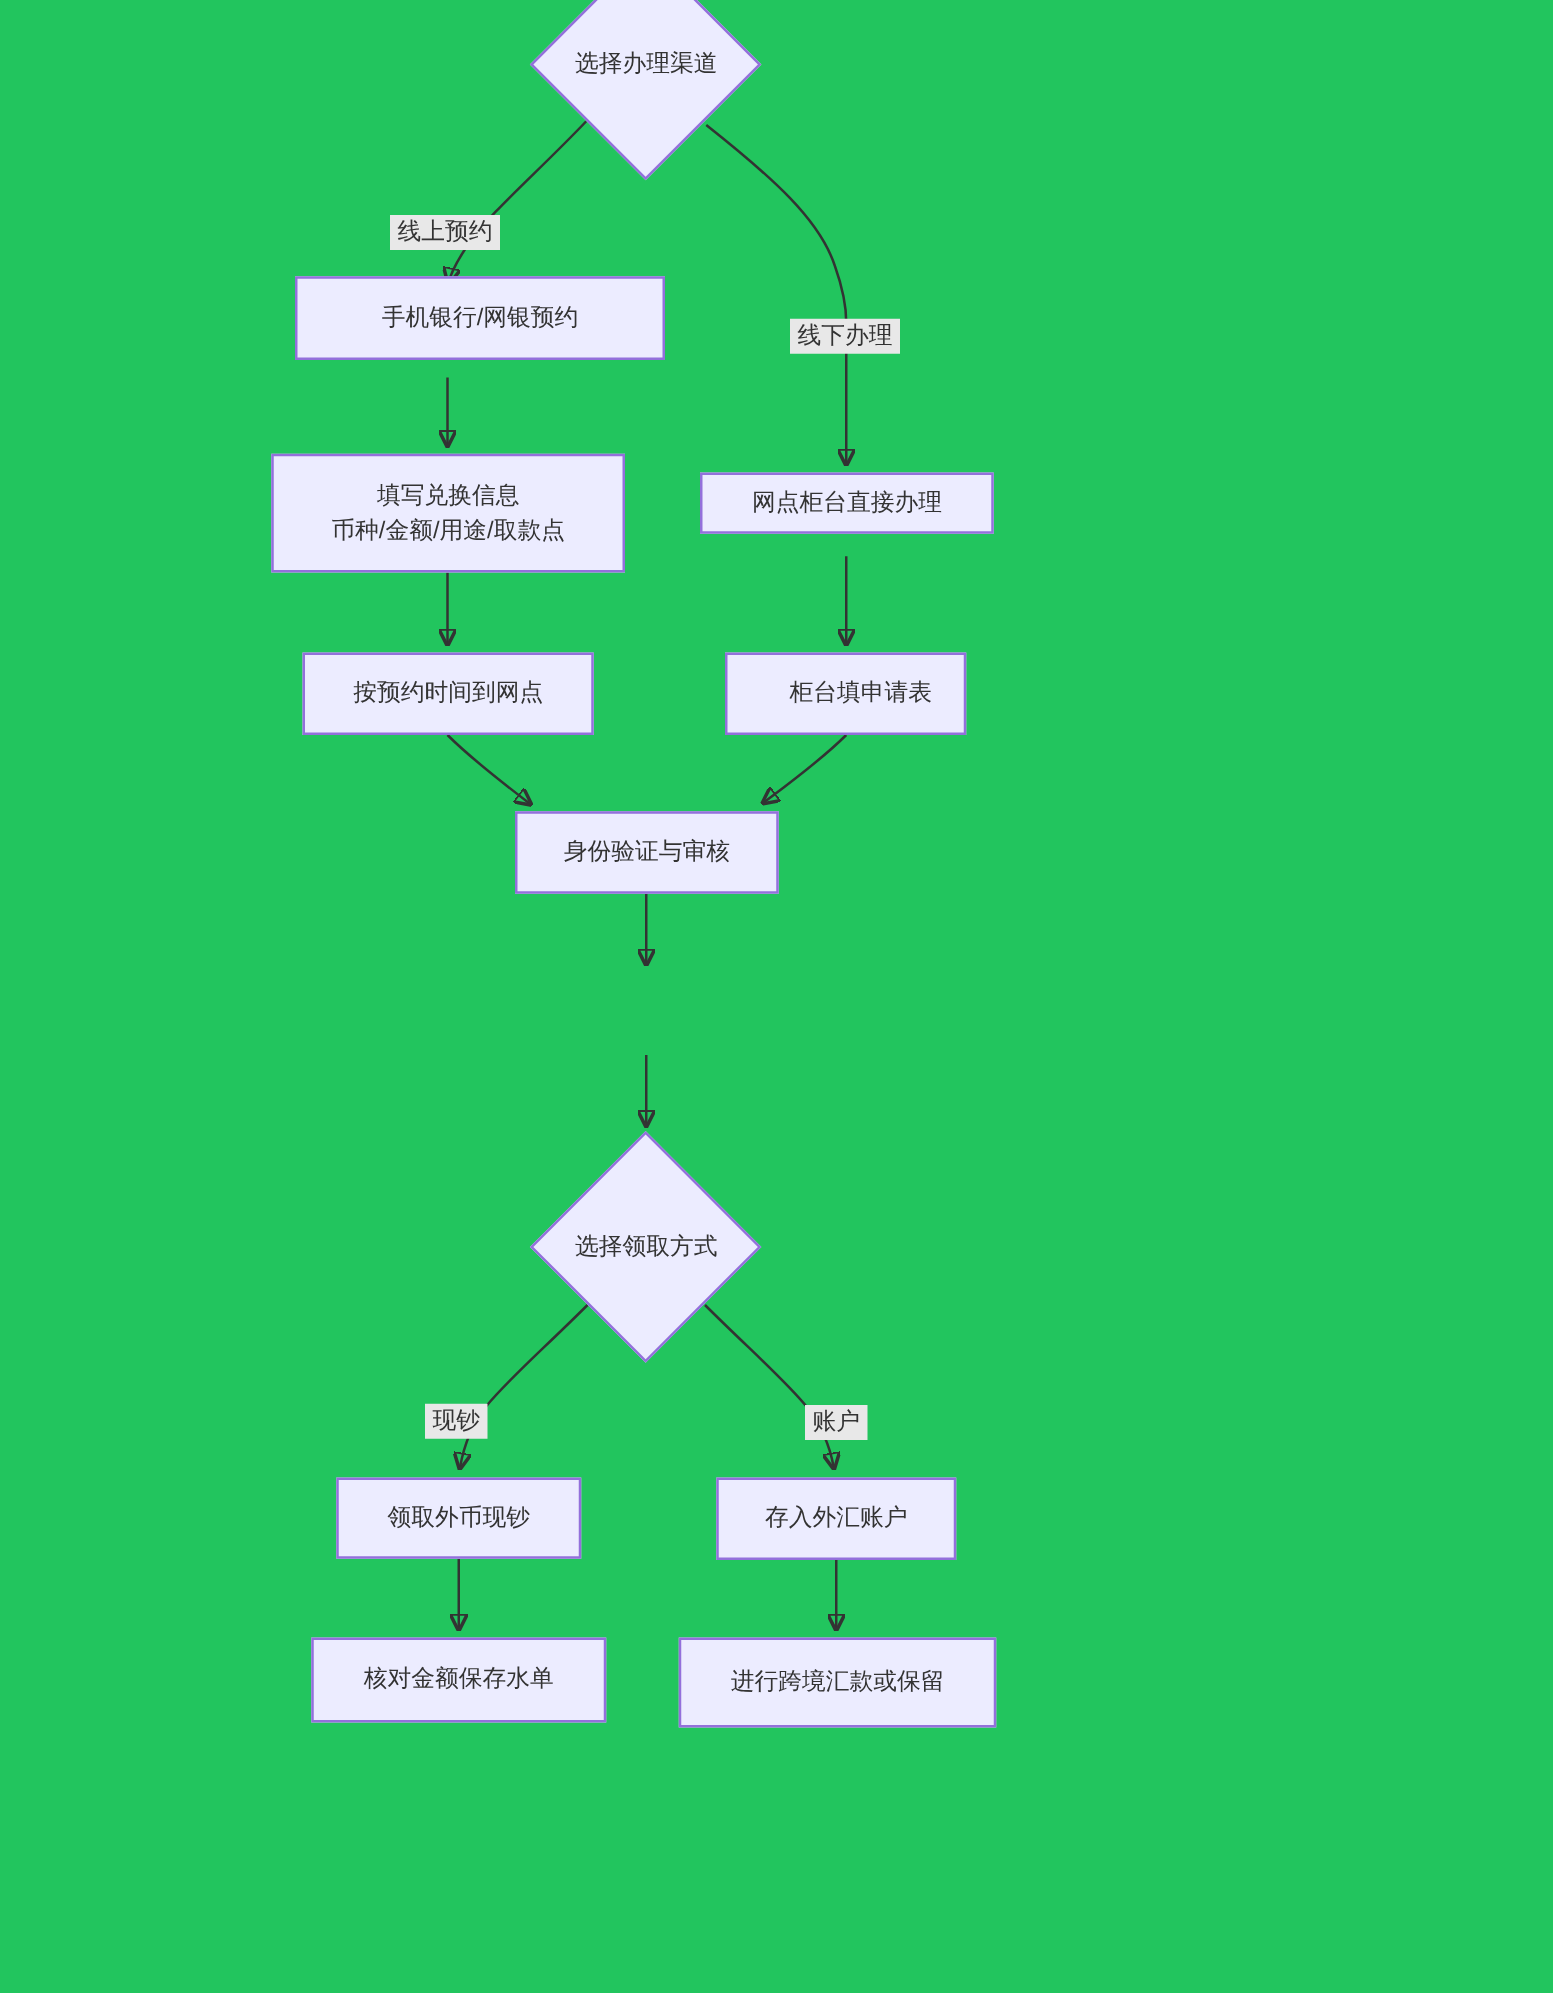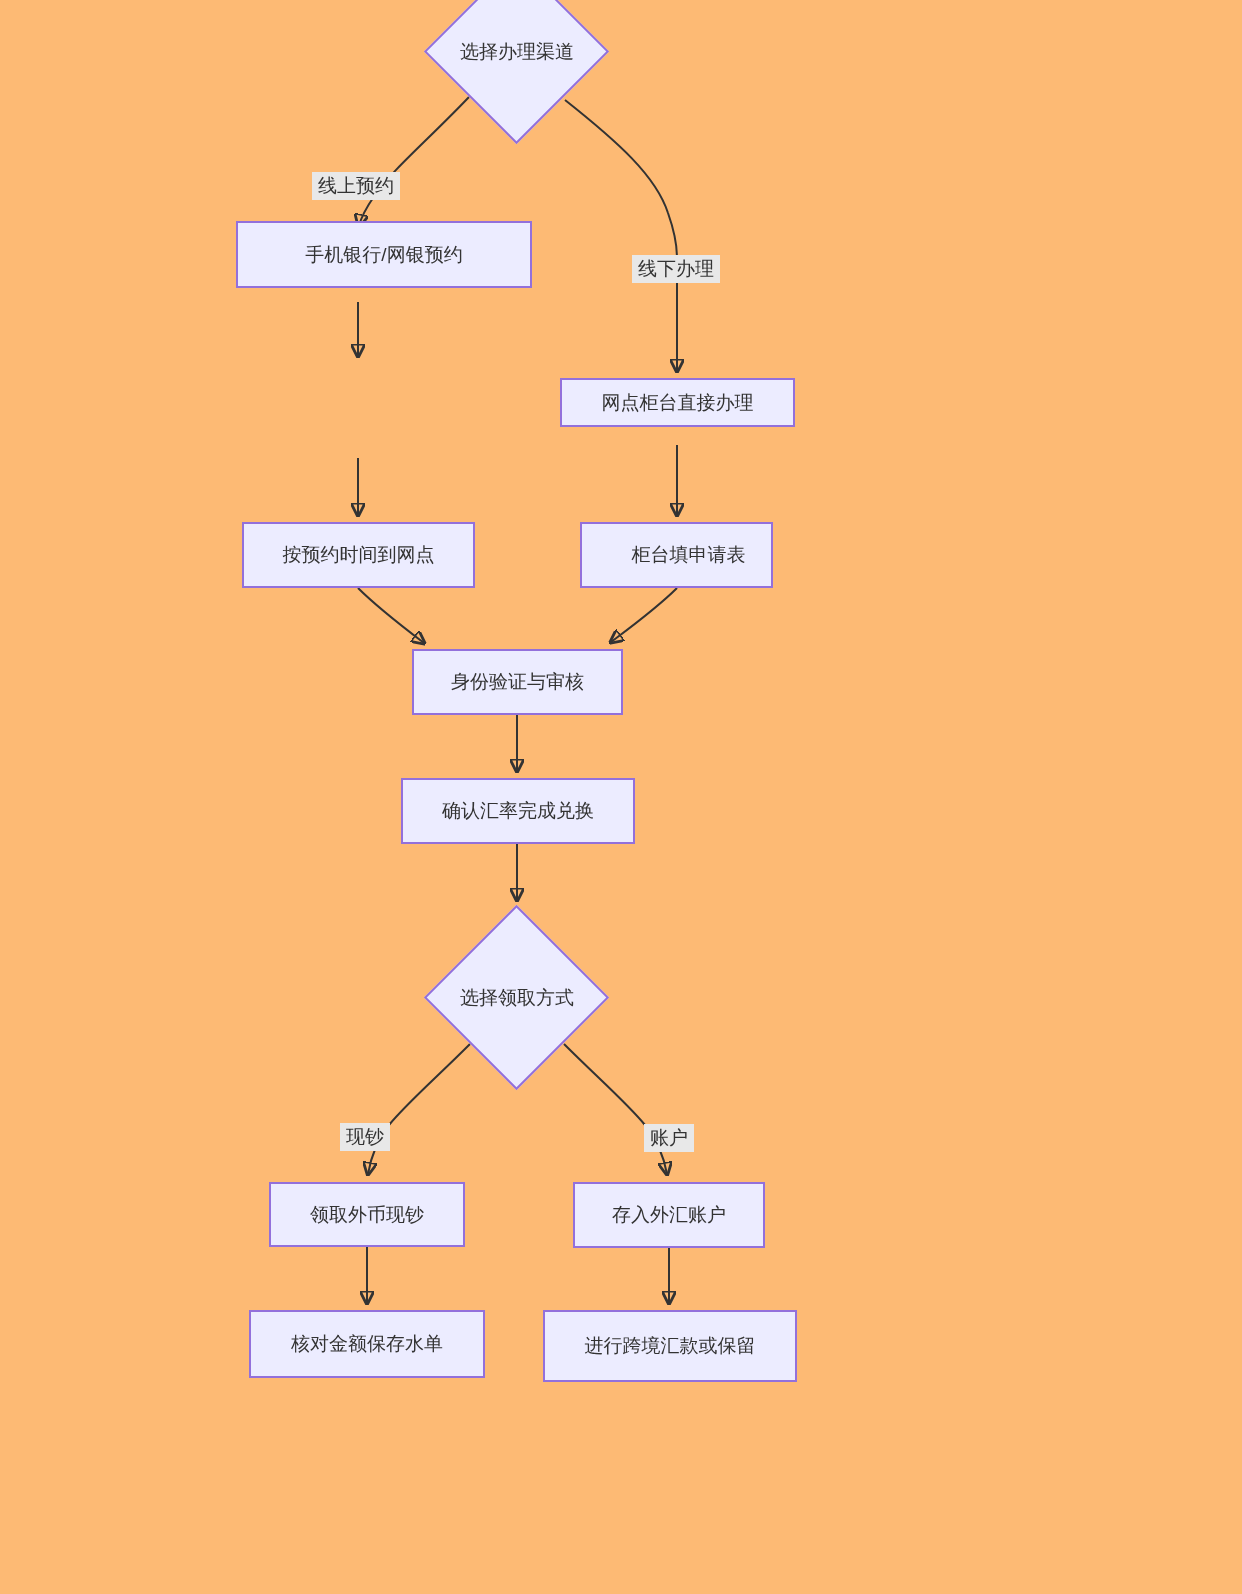--- a/index.html
+++ b/index.html
@@ -6,21 +6,21 @@
     margin: 0;
     padding: 0;
     background: #fafafa;
     font-family: "Liberation Sans", "DejaVu Sans", sans-serif;
   }
   .canvas {
     position: relative;
     width: 1242px;
     height: 1594px;
     overflow: hidden;
-    background: #fdba74;
+    background: #22c55e;
     color: #333333;
   }
   svg.edges {
     position: absolute;
     left: 0; top: 0;
     width: 1242px; height: 1594px;
     pointer-events: none;
   }
   svg.edges path {
     fill: none;
@@ -100,42 +100,43 @@
 
   <div class="diamond-shape" style="left:451px; top:-14px;"></div>
   <div class="diamond-label" style="left:517px; top:52px;">选择办理渠道</div>
 
   <div class="edge-label" style="left:356px; top:186px;">线上预约</div>
 
   <div class="node" style="left:236px; top:221px; width:296px; height:67px;">
     <div>手机银行/网银预约</div>
   </div>
 
+  <div class="node" style="left:217px; top:363px; width:283px; height:95px;">
+    <div>填写兑换信息</div>
+    <div>币种/金额/用途/取款点</div>
+  </div>
 
   <div class="node" style="left:242px; top:522px; width:233px; height:66px;">
     <div>按预约时间到网点</div>
   </div>
 
   <div class="edge-label" style="left:676px; top:269px;text-align:center;">线下办理</div>
 
   <div class="node" style="left:560px; top:378px; width:235px; height:49px;">
     <div>网点柜台直接办理</div>
   </div>
 
   <div class="node" style="left:580px; top:522px; width:193px; height:66px;padding-left:24px;">
     <div>柜台填申请表</div>
   </div>
 
   <div class="node" style="left:412px; top:649px; width:211px; height:66px;">
     <div>身份验证与审核</div>
   </div>
 
-  <div class="node" style="left:401px; top:778px; width:234px; height:66px;">
-    <div>确认汇率完成兑换</div>
-  </div>
 
   <div class="diamond-shape" style="left:451px; top:932px;"></div>
   <div class="diamond-label" style="left:517px; top:998px;">选择领取方式</div>
 
   <div class="edge-label" style="left:365px; top:1137px;">现钞</div>
 
   <div class="node" style="left:269px; top:1182px; width:196px; height:65px;justify-content:center;">
     <div>领取外币现钞</div>
   </div>
 

